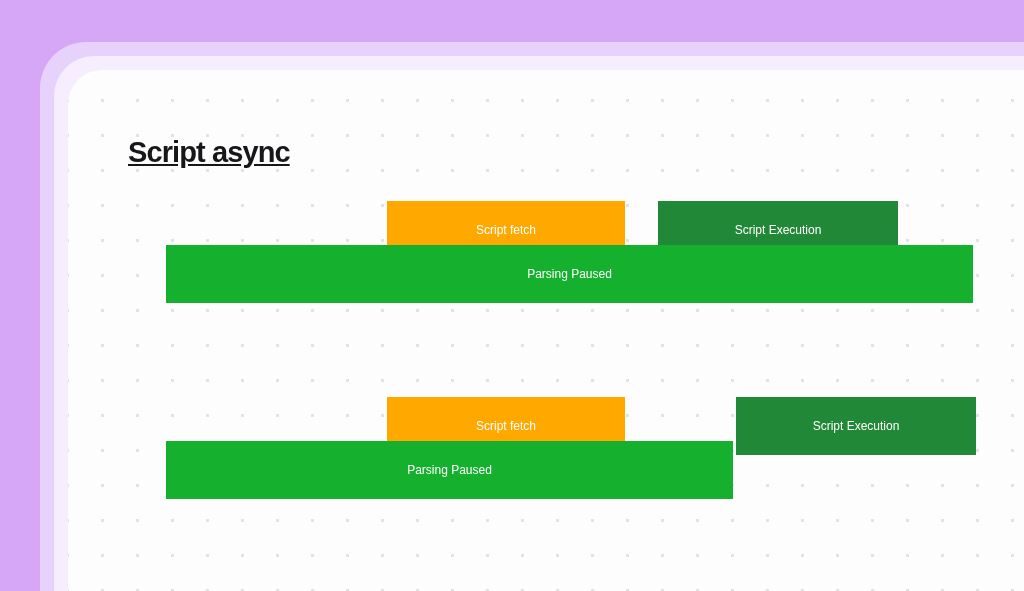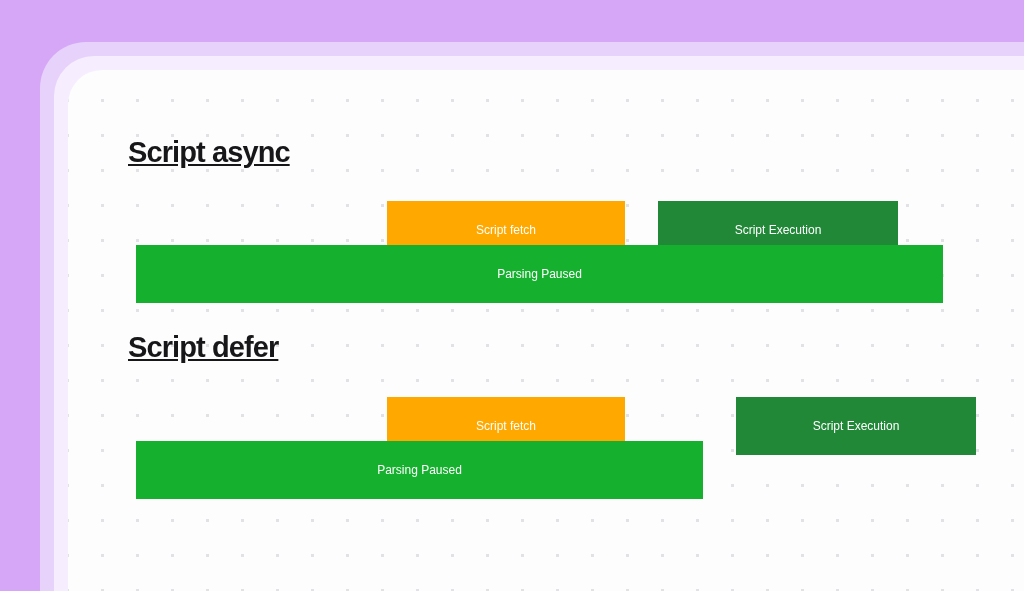--- a/index.html
+++ b/index.html
@@ -93,21 +93,21 @@
     display: flex;
     align-items: center;
     justify-content: center;
     color: #ffffff;
     font-size: 12px;
     white-space: nowrap;
     box-sizing: border-box;
   }
   .bar-fetch     { background: #ffa800; }
   .bar-execution { background: #218838; margin-left: 33px; }
-  .bar-parsing   { background: #14b02e; }
+  .bar-parsing   { background: #14b02e; margin-left: 30px; }
 </style>
 </head>
 <body>
 
 <div id="stage">
 
   <div class="panel-lavender"></div>
   <div class="panel-pale"></div>
 
   <div class="card">
@@ -116,21 +116,20 @@
     <div class="content">
 
       <div class="section-title async">Script async</div>
 
       <div class="bar bar-fetch" style="left:319px; width:238px; top:131px;">Script fetch</div>
 
       <div class="bar bar-execution" style="left:557px; width:240px; top:131px;">Script Execution</div>
 
       <div class="bar bar-parsing" style="left:68px; width:807px; top:175px;">Parsing Paused</div>
 
-      <div class="section-title defer">Script defer</div>
 
       <div class="bar bar-fetch" style="left:319px; width:238px; top:327px;">Script fetch</div>
 
       <div class="bar bar-execution" style="left:635px; width:240px; top:327px;">Script Execution</div>
 
       <div class="bar bar-parsing" style="left:68px; width:567px; top:371px;">Parsing Paused</div>
 
     </div>
   </div>
 </div>

